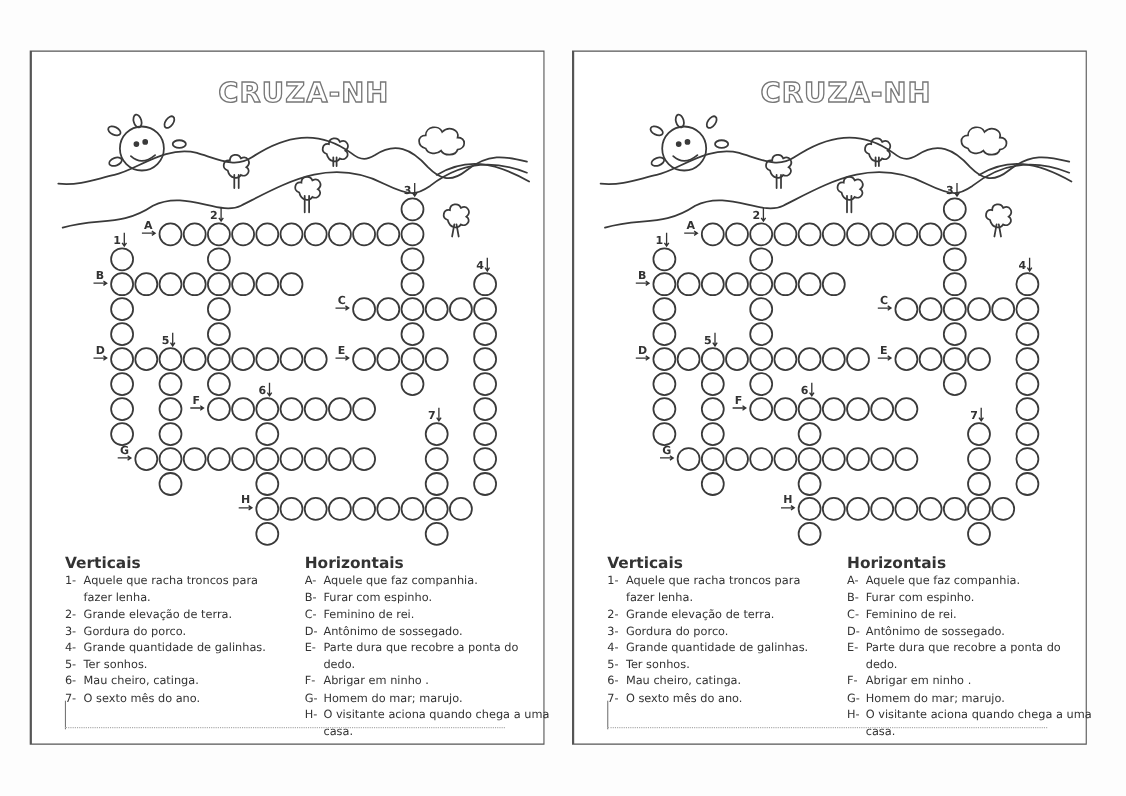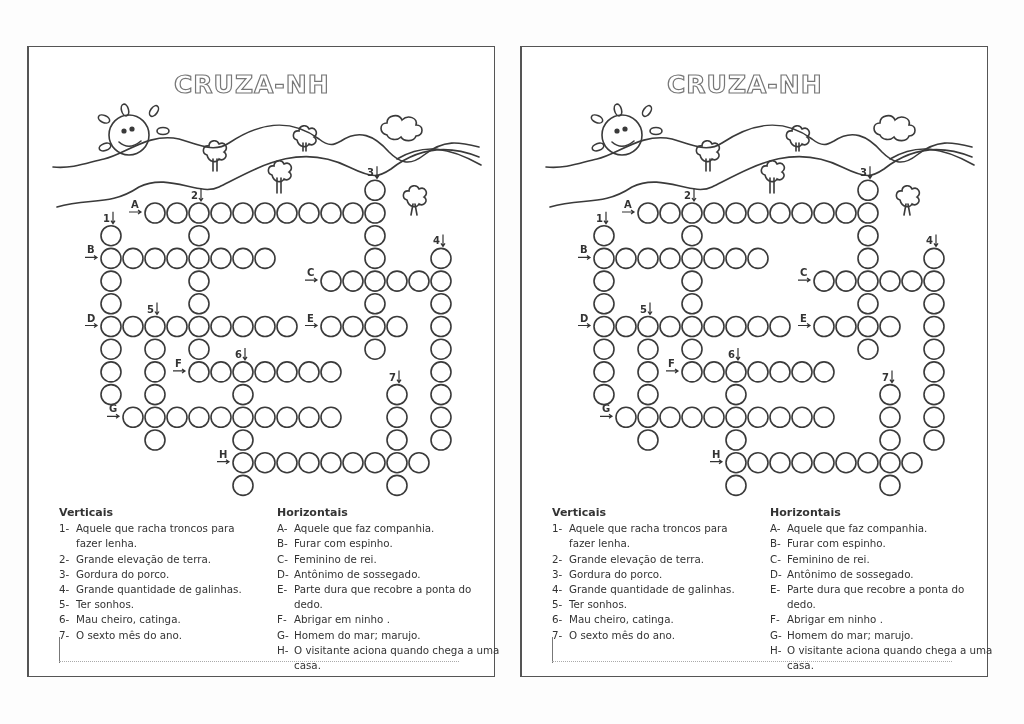--- a/index.html
+++ b/index.html
@@ -1,26 +1,26 @@
 <!DOCTYPE html>
 <html><head>
 <meta charset="utf-8">
 <style>
   html,body{margin:0;padding:0;}
   body{width:1024px;height:724px;background:#fdfdfd;position:relative;overflow:hidden;font-family:"DejaVu Sans","Liberation Sans",sans-serif;color:#333;}
   .sheet{position:absolute;top:46px;width:468px;height:631px;border:1.5px solid #555;border-left-width:2px;box-sizing:border-box;background:#fff;}
   .sheet.left{left:27px;}
   .sheet.right{left:520px;}
   .art{position:absolute;left:0;top:0;width:468px;height:631px;}
-  .title{position:absolute;left:145px;top:23px;width:180px;text-align:left;font-family:"DejaVu Sans",sans-serif;font-weight:bold;font-size:25px;letter-spacing:1px;color:#fff;
+  .title{position:absolute;left:145px;top:23px;width:180px;text-align:right;font-family:"DejaVu Sans",sans-serif;font-weight:bold;font-size:25px;letter-spacing:1px;color:#fff;
     -webkit-text-stroke:1.2px #777;}
   .clues{position:absolute;top:458px;font-size:10.3px;line-height:15.2px;color:#333;}
   .clues.v{left:30px;width:190px;}
   .clues.h{left:248px;width:225px;}
-  .clues h3{margin:0 0 1px 0;font-size:11px;font-weight:bold;color:#333;}
+  .clues h3{margin:0 0 1px 0;font-size:14px;font-weight:bold;color:#333;}
   .clue{display:flex;}
   .clue .num{flex:0 0 auto;width:17px;}
   .clue .txt{flex:1 1 auto;}
   .dots{position:absolute;left:30px;top:614px;width:400px;border-top:1px dotted #aaa;height:0;}
   .vline{position:absolute;left:30px;top:590px;width:1px;height:26px;background:#777;}
 </style>
 </head>
 <body>
 
 <div class="sheet left">

